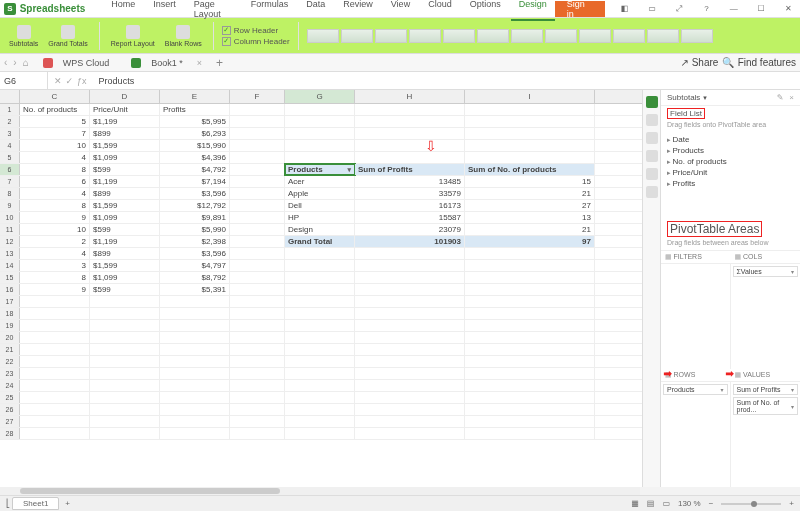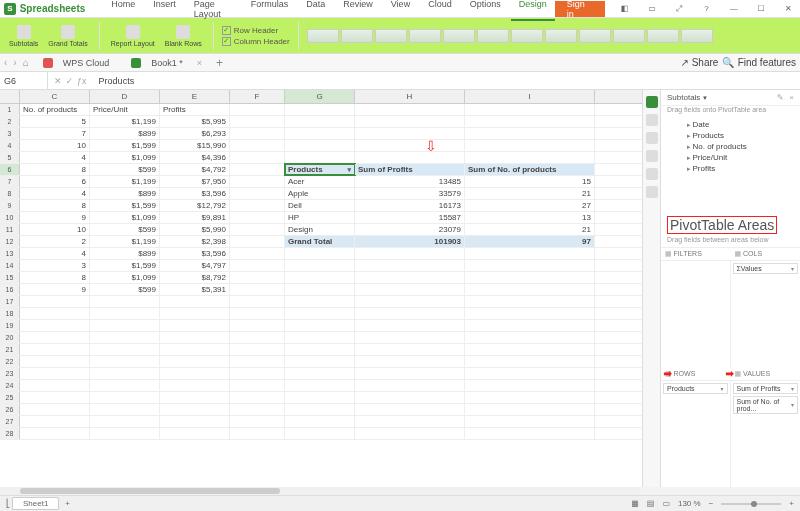--- a/index.html
+++ b/index.html
@@ -40,21 +40,21 @@
 .grid-area { flex: 1; background: #fff; position: relative; overflow: hidden; }
 .col-headers { display: flex; height: 14px; background: #f0f0f0; border-bottom: 1px solid #ccc; }
 .corner { width: 20px; border-right: 1px solid #ccc; }
 .colh { border-right: 1px solid #ccc; text-align: center; font-size: 8px; color: #555; line-height: 14px; }
 .colh.c-C { width: 70px; } .colh.c-D { width: 70px; } .colh.c-E { width: 70px; }
 .colh.c-F { width: 55px; } .colh.c-G { width: 70px; } .colh.c-H { width: 110px; } .colh.c-I { width: 130px; }
 .rows { position: relative; }
 .row { display: flex; height: 12px; border-bottom: 1px solid #eee; }
 .rowh { width: 20px; background: #f0f0f0; border-right: 1px solid #ccc; text-align: center; font-size: 7px; color: #555; line-height: 12px; }
 .cell { border-right: 1px solid #eee; font-size: 8px; padding: 0 3px; line-height: 12px; overflow: hidden; white-space: nowrap; }
-.cell.c-C { width: 70px; text-align: right; } .cell.c-D { width: 70px; text-align: right; }
+.cell.c-C { width: 70px; text-align: right; } .cell.c-D { width: 70px; text-align: left; }
 .cell.c-E { width: 70px; text-align: right; } .cell.c-F { width: 55px; }
 .cell.c-G { width: 70px; } .cell.c-H { width: 110px; text-align: right; } .cell.c-I { width: 130px; text-align: right; }
 .hdr-text { text-align: left !important; font-weight: normal; }
 .pivot-hdr { background: #d9e8f5; font-weight: bold; }
 .row.sel .rowh { background: #d4e8d4; }
 .cell-sel { outline: 2px solid #3a8f3a; outline-offset: -1px; }
 .grand { font-weight: bold; background: #d9e8f5; }
 .dd-arrow { float: right; color: #666; font-size: 7px; }
 
 .pivot-callout { position: absolute; left: 370px; top: 24px; color: #e22; font-size: 18px; font-weight: bold; pointer-events: none; }
@@ -66,24 +66,24 @@
 
 .panel { width: 140px; background: #fff; border-left: 1px solid #ddd; display: flex; flex-direction: column; font-size: 8px; position: relative; }
 .panel-head { display: flex; align-items: center; padding: 3px 6px; border-bottom: 1px solid #eee; color: #555; }
 .panel-head .dd { margin-left: 3px; font-size: 7px; }
 .panel-head .pin { margin-left: auto; color: #aaa; }
 .panel-head .x { margin-left: 6px; color: #aaa; }
 .panel-section-title { padding: 2px 6px; color: #555; font-size: 8px; }
 .boxed { border: 1px solid #e22; padding: 0 2px; display: inline-block; }
 .panel-hint { padding: 0 6px 4px; color: #999; font-size: 7px; }
 .field-list { padding: 2px 6px; }
-.field-item { padding: 1px 0; color: #444; font-size: 8px; margin-left: 20px; }
+.field-item { padding: 1px 0; color: #444; font-size: 8px; }
 .field-item::before { content: "▸ "; color: #888; font-size: 7px; }
 
-.areas-title { padding: 2px 6px; font-size: 14px; color: #555; margin-top: 38px; }
+.areas-title { padding: 2px 6px; font-size: 12px; color: #555; margin-top: 28px; }
 .areas-grid { display: grid; grid-template-columns: 1fr 1fr; grid-template-rows: auto 1fr auto 1fr; flex: 1; border-top: 1px solid #eee; }
 .area-head { padding: 2px 4px; font-size: 7px; color: #777; border-bottom: 1px solid #eee; }
 .area-head.filters::before, .area-head.cols::before, .area-head.rows-h::before, .area-head.values::before { content: "▦ "; color: #aaa; }
 .area-body { min-height: 70px; border-right: 1px solid #eee; padding: 2px; }
 .area-body:nth-child(even) { border-right: none; }
 .area-pill { background: #fff; border: 1px solid #ddd; padding: 1px 3px; font-size: 7px; color: #444; margin-bottom: 2px; display: flex; justify-content: space-between; align-items: center; }
 .area-pill .dd2 { color: #888; font-size: 6px; }
 .red-arrow { color: #e22; font-weight: bold; font-size: 10px; position: absolute; }
 .ra1 { right: 128px; bottom: 108px; }
 .ra2 { right: 66px; bottom: 108px; }
@@ -278,21 +278,21 @@
           <div class="cell c-E">$4,792</div>
           <div class="cell c-F"></div>
           <div class="cell c-G pivot-hdr cell-sel">Products<span class="dd-arrow">▾</span></div>
           <div class="cell c-H pivot-hdr hdr-text">Sum of Profits</div>
           <div class="cell c-I pivot-hdr hdr-text">Sum of No. of products</div>
         </div>
         <div class="row">
           <div class="rowh">7</div>
           <div class="cell c-C">6</div>
           <div class="cell c-D">$1,199</div>
-          <div class="cell c-E">$7,950</div>
+          <div class="cell c-E">$7,194</div>
           <div class="cell c-F"></div>
           <div class="cell c-G hdr-text">Acer</div>
           <div class="cell c-H">13485</div>
           <div class="cell c-I">15</div>
         </div>
         <div class="row">
           <div class="rowh">8</div>
           <div class="cell c-C">4</div>
           <div class="cell c-D">$899</div>
           <div class="cell c-E">$3,596</div>
@@ -514,20 +514,21 @@
     <div class="ri"></div>
   </div>
 
   <div class="panel">
     <div class="panel-head">
       <span>Subtotals</span>
       <span class="dd">▾</span>
       <span class="pin">✎</span>
       <span class="x">×</span>
     </div>
+    <div class="panel-section-title"><span class="boxed">Field List</span></div>
     <div class="panel-hint">Drag fields onto PivotTable area</div>
     <div class="field-list" id="field-list">
         <div class="field-item">Date</div>
         <div class="field-item">Products</div>
         <div class="field-item">No. of products</div>
         <div class="field-item">Price/Unit</div>
         <div class="field-item">Profits</div>
       </div>
 
     <div class="areas-title"><span class="boxed">PivotTable Areas</span></div>

